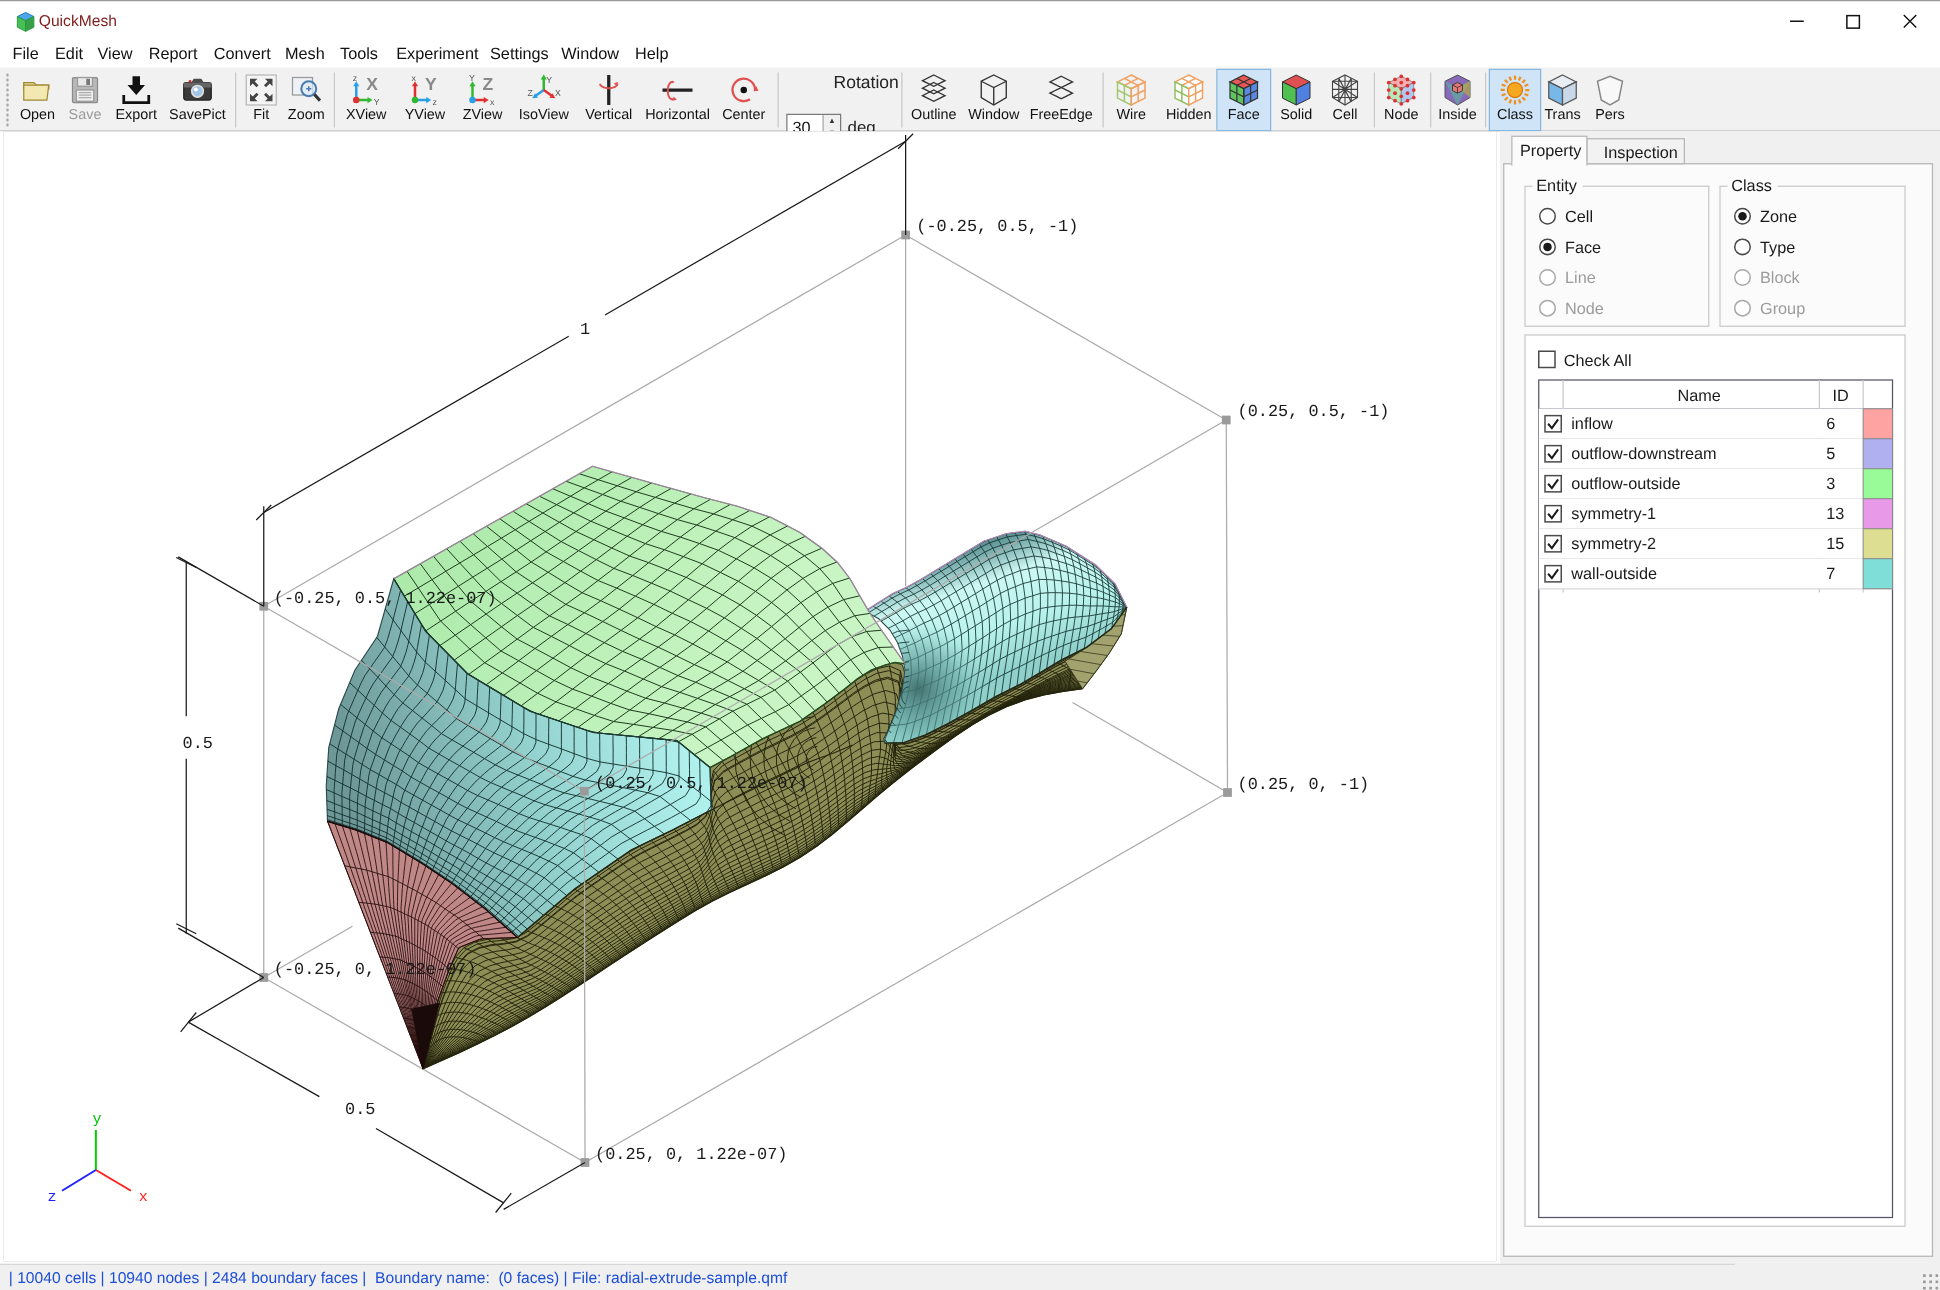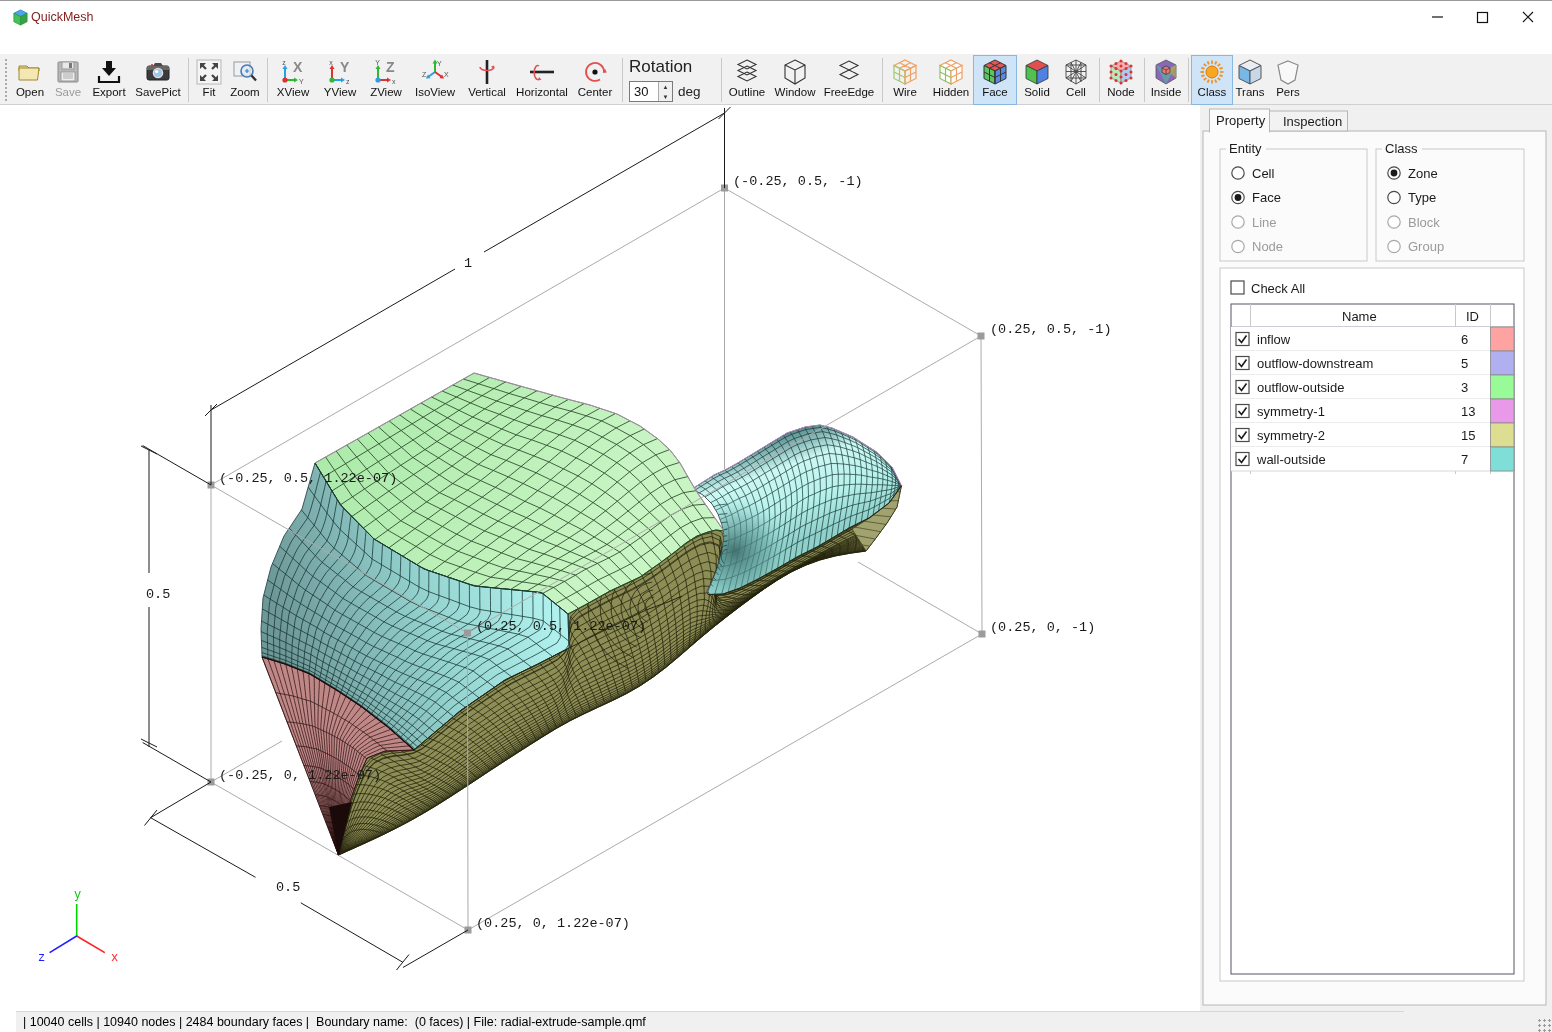--- a/index.html
+++ b/index.html
@@ -12,30 +12,30 @@
 #menu span { position:absolute; top:3px; }
 #tbar { position:absolute; left:0; top:53px; width:1552px; height:51px; background:#f1f1f1; border-bottom:1px solid #d0d0d0; }
 .tb { position:absolute; top:2px; text-align:center; height:48px; padding-top:2px; }
 .tb.act { background:#cfe4f7; outline:1px solid #88b8e0; }
 .ic { height:29px; }
 .tl { font-size:11.5px; color:#111; margin-top:-1px; }
 .tsep { position:absolute; top:4px; width:1px; height:44px; background:#c8c8c8; }
 .grip { position:absolute; top:4px; width:4px; height:44px;
   background-image:radial-gradient(circle, #aaa 1px, transparent 1.2px); background-size:4px 4px; }
 .rot { position:absolute; left:629px; top:2px; width:90px; height:48px; }
-.rlab { font-size:17px; color:#222; text-align:left; padding-top:1px; }
-.rrow { display:flex; align-items:center; margin-top:4px; }
+.rlab { font-size:14px; color:#222; text-align:right; padding-top:1px; }
+.rrow { display:flex; align-items:center; margin-top:18px; }
 .spin { width:44px; height:21px; border:1px solid #7a7a7a; background:#fff; font-size:13px; color:#111; padding:2px 0 0 4px; position:relative; }
 .spbtn { position:absolute; right:0; top:0; width:14px; height:19px; border-left:1px solid #aaa; font-size:6px; color:#333; text-align:center; background:#f0f0f0; }
 .spu,.spd { height:9.5px; line-height:10px; }
 .deg { font-size:13.5px; color:#222; margin-left:5px; }
 #vp { position:absolute; left:3px; top:104px; width:1194px; height:904px; background:#fff; border:1px solid #a8adb3; }
 #vp svg { position:absolute; left:-1px; top:-1px; }
 #panel { position:absolute; left:1200px; top:104px; }
-#sbar { position:absolute; left:16px; top:1010px; width:1388px; height:22px; background:#f0f0f0; border-top:1px solid #d7d7d7; font-size:12.5px; color:#000000; }
+#sbar { position:absolute; left:0; top:1010px; width:1388px; height:22px; background:#f0f0f0; border-top:1px solid #d7d7d7; font-size:12.5px; color:#1d4ed8; }
 #sbar span { position:absolute; left:7px; top:3px; white-space:pre; }
 #sgrip { position:absolute; right:1px; top:1017px; width:14px; height:14px;
   background-image:radial-gradient(circle, #9a9a9a 1px, transparent 1.3px); background-size:5px 5px; }
 </style></head>
 <body>
 <div id="win">
 <div id="title">
  <svg class="logo" width="17" height="17" viewBox="0 0 18 18">
         <path d="M9 1 L16 4.5 L9 8 L2 4.5 Z" fill="#4aa8e8" stroke="#2878b8" stroke-width="0.8"></path>
         <path d="M2 4.5 L9 8 V17 L2 13.5 Z" fill="#48c058" stroke="#289838" stroke-width="0.8"></path>
@@ -44,20 +44,33 @@
  <span class="t">QuickMesh</span>
  <svg class="wbtn" style="left:1415px" width="45" height="30" viewBox="0 0 45 30">
         <path d="M17 15 h11" stroke="#111" stroke-width="1.2"></path>
       </svg>
  <svg class="wbtn" style="left:1460px" width="45" height="30" viewBox="0 0 45 30">
         <rect x="17.5" y="10.5" width="10" height="10" fill="none" stroke="#111" stroke-width="1.2"></rect>
       </svg>
  <svg class="wbtn" style="left:1505px" width="45" height="30" viewBox="0 0 45 30">
         <path d="M18 10 l10 10 M28 10 l-10 10" stroke="#111" stroke-width="1.1"></path>
       </svg>
+</div>
+<div id="menu">
+ <span style="left:10px">File</span>
+      <span style="left:44px">Edit</span>
+      <span style="left:78px">View</span>
+ <span style="left:119px">Report</span>
+      <span style="left:171px">Convert</span>
+      <span style="left:228px">Mesh</span>
+ <span style="left:272px">Tools</span>
+      <span style="left:317px">Experiment</span>
+      <span style="left:392px">Settings</span>
+ <span style="left:449px">Window</span>
+      <span style="left:508px">Help</span>
 </div>
 <div id="tbar">
       <div class="tb" style="left:10px;width:40px">
         <div class="ic"><svg width="28" height="28" viewBox="0 0 28 28">
             <path d="M3 8 h8 l2 2 h10 v3 h-20 z" fill="#e8d9a0" stroke="#a08830" stroke-width="1"></path>
 <path d="M3 22 V10 h20 l-1.5 12 z" fill="#f3e7b2" stroke="#a08830" stroke-width="1"></path>
           </svg></div>
         <div class="tl">Open</div>
       </div>
       <div class="tb" style="left:49px;width:38px">

